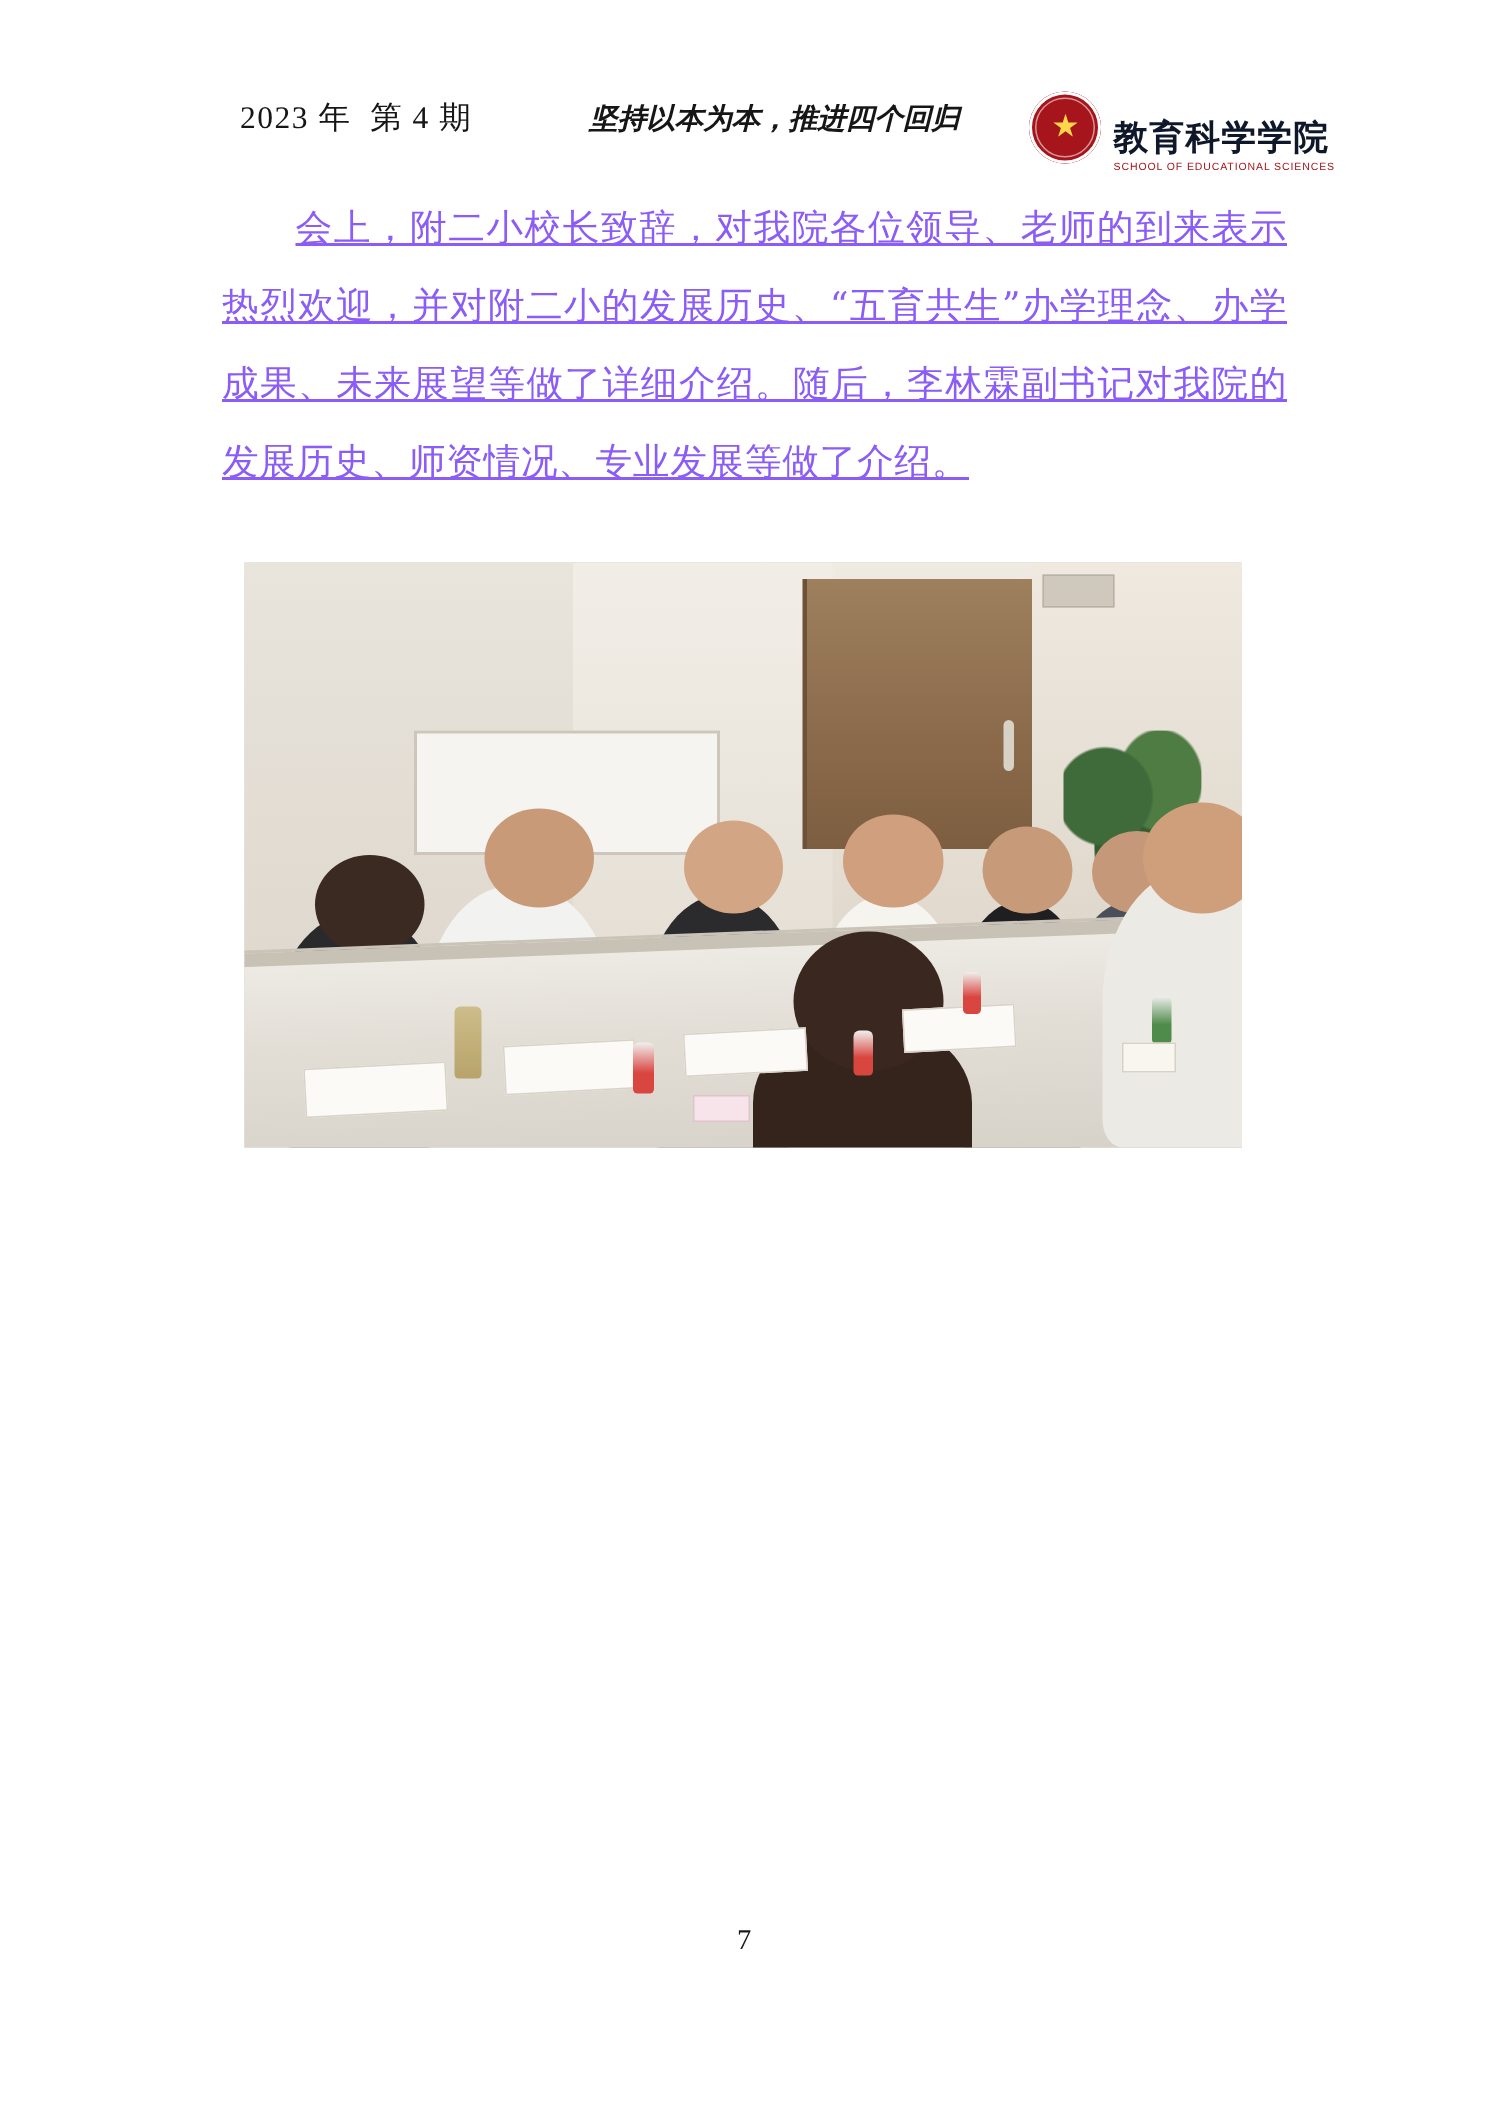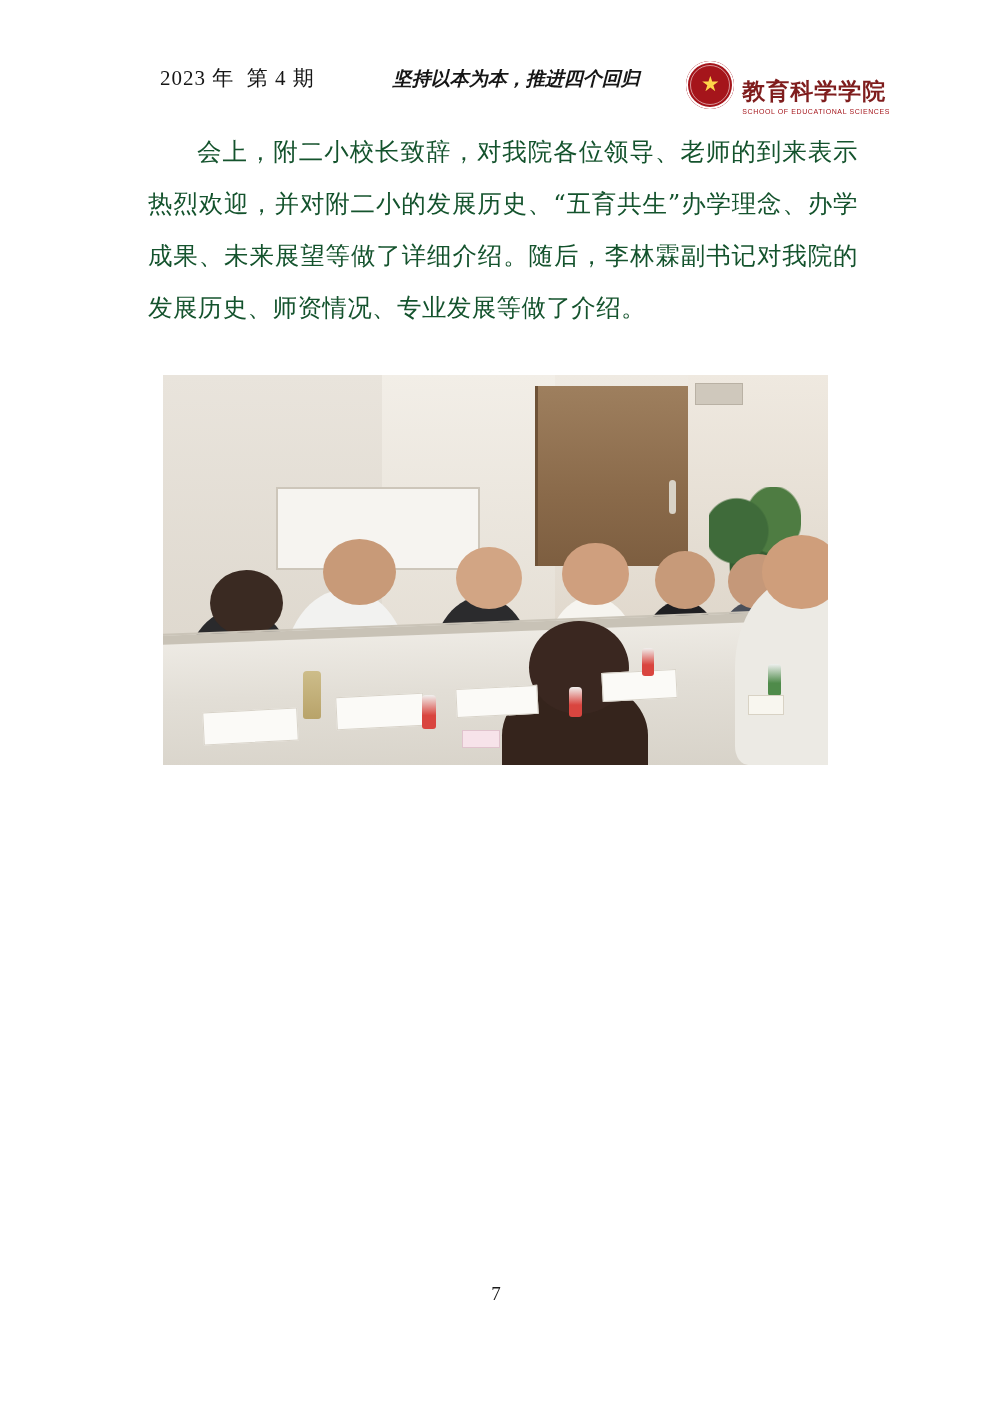--- a/index.html
+++ b/index.html
@@ -90,21 +90,21 @@
   .logo-text {
     display: flex;
     flex-direction: column;
     justify-content: center;
     line-height: 1;
   }
   .logo-cn {
     font-family: Liberation Sans, sans-serif;
     font-size: 23px;
     font-weight: 700;
-    color: #7f1d1d;
+    color: #0f172a;
     letter-spacing: 1px;
     white-space: pre;
     margin-top: 26px;
   }
   .logo-en {
     font-family: "Liberation Sans", sans-serif;
     font-size: 7px;
     color: #a5151b;
     letter-spacing: 0.6px;
     margin-top: 5px;
@@ -120,24 +120,25 @@
 
   
   .para {
     position: absolute;
     left: 148px;
     width: 710px;
     font-family: "DejaVu Serif", serif;
     font-size: 24.5px;
     line-height: 52px;
     letter-spacing: 0.4px;
-    color: #14532d;
+    color: #8b5cf6;
     text-align: justify;
     text-justify: inter-ideograph;
     text-indent: 2em;
+    text-decoration: underline;
   }
   #para-1 { top: 126px; }
   #para-2 { top: 812px; }
 
   
   .photo-wrap {
     position: absolute;
     left: 163px;
     top: 375px;
     width: 665px;

